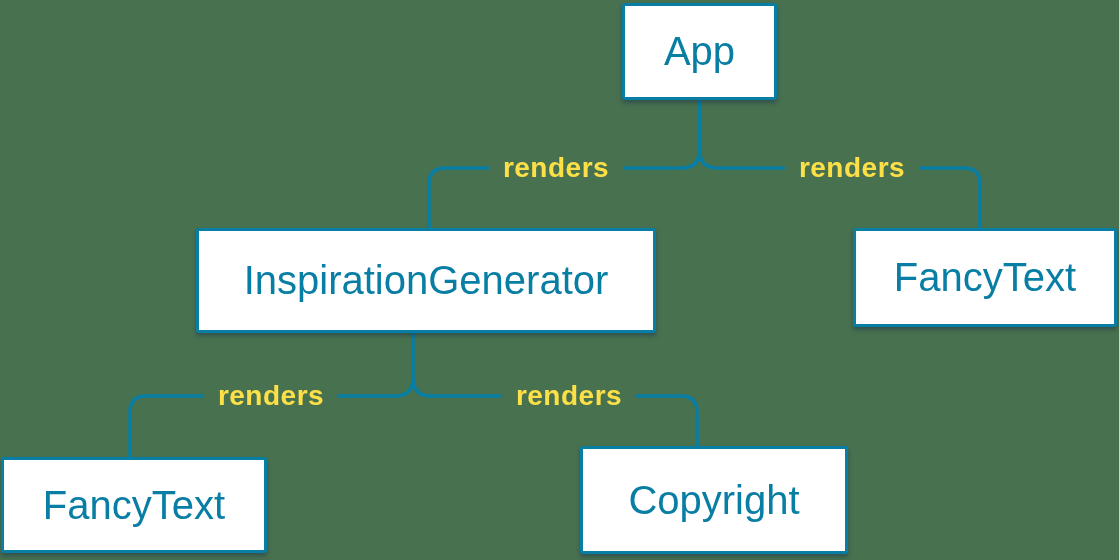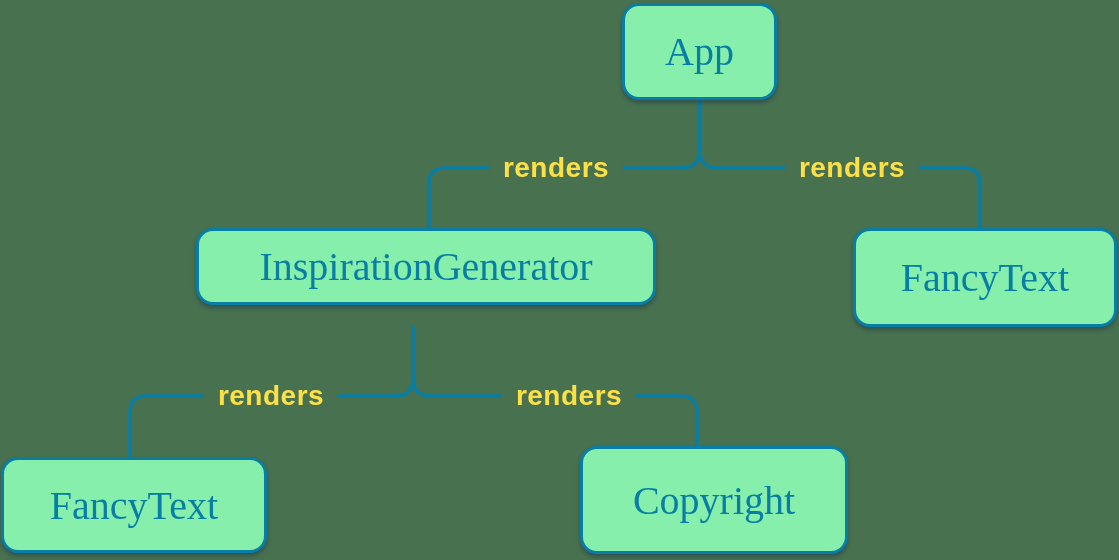--- a/index.html
+++ b/index.html
@@ -24,35 +24,34 @@
   }
   .edges-svg path {
     fill: none;
     stroke: #087EA4;
     stroke-width: 3.5;
     stroke-linecap: round;
   }
   .node {
     position: absolute;
     box-sizing: border-box;
-    background: #86efac;
+    background: #ffffff;
     border: 3.5px solid #087EA4;
-    border-radius: 17px;
+    border-radius: 3px;
     color: #087EA4;
     font-size: 40px;
     font-weight: 500;
     display: flex;
     align-items: center;
     justify-content: center;
     white-space: nowrap;
     box-shadow: 0 3px 4px rgba(25, 45, 75, 0.45);
-    font-family: Liberation Serif, serif;
   }
   .node-app            { left: 622px; top: 3px;   width: 155px; height: 97px; }
-  .node-inspiration    { left: 196px; top: 228px; width: 460px; height: 77px; }
+  .node-inspiration    { left: 196px; top: 228px; width: 460px; height: 105px; }
   .node-fancytext-top  { left: 853px; top: 228px; width: 264px; height: 99px; }
   .node-fancytext-bot  { left: 1px;   top: 457px; width: 266px; height: 96px; }
   .node-copyright      { left: 567px; top: 446px; width: 268px; height: 108px; margin-left: 13px; }
   .edge-label {
     position: absolute;
     transform: translate(-50%, -50%);
     background: #48714F;
     color: #fde047;
     font-size: 28px;
     font-weight: bold;

